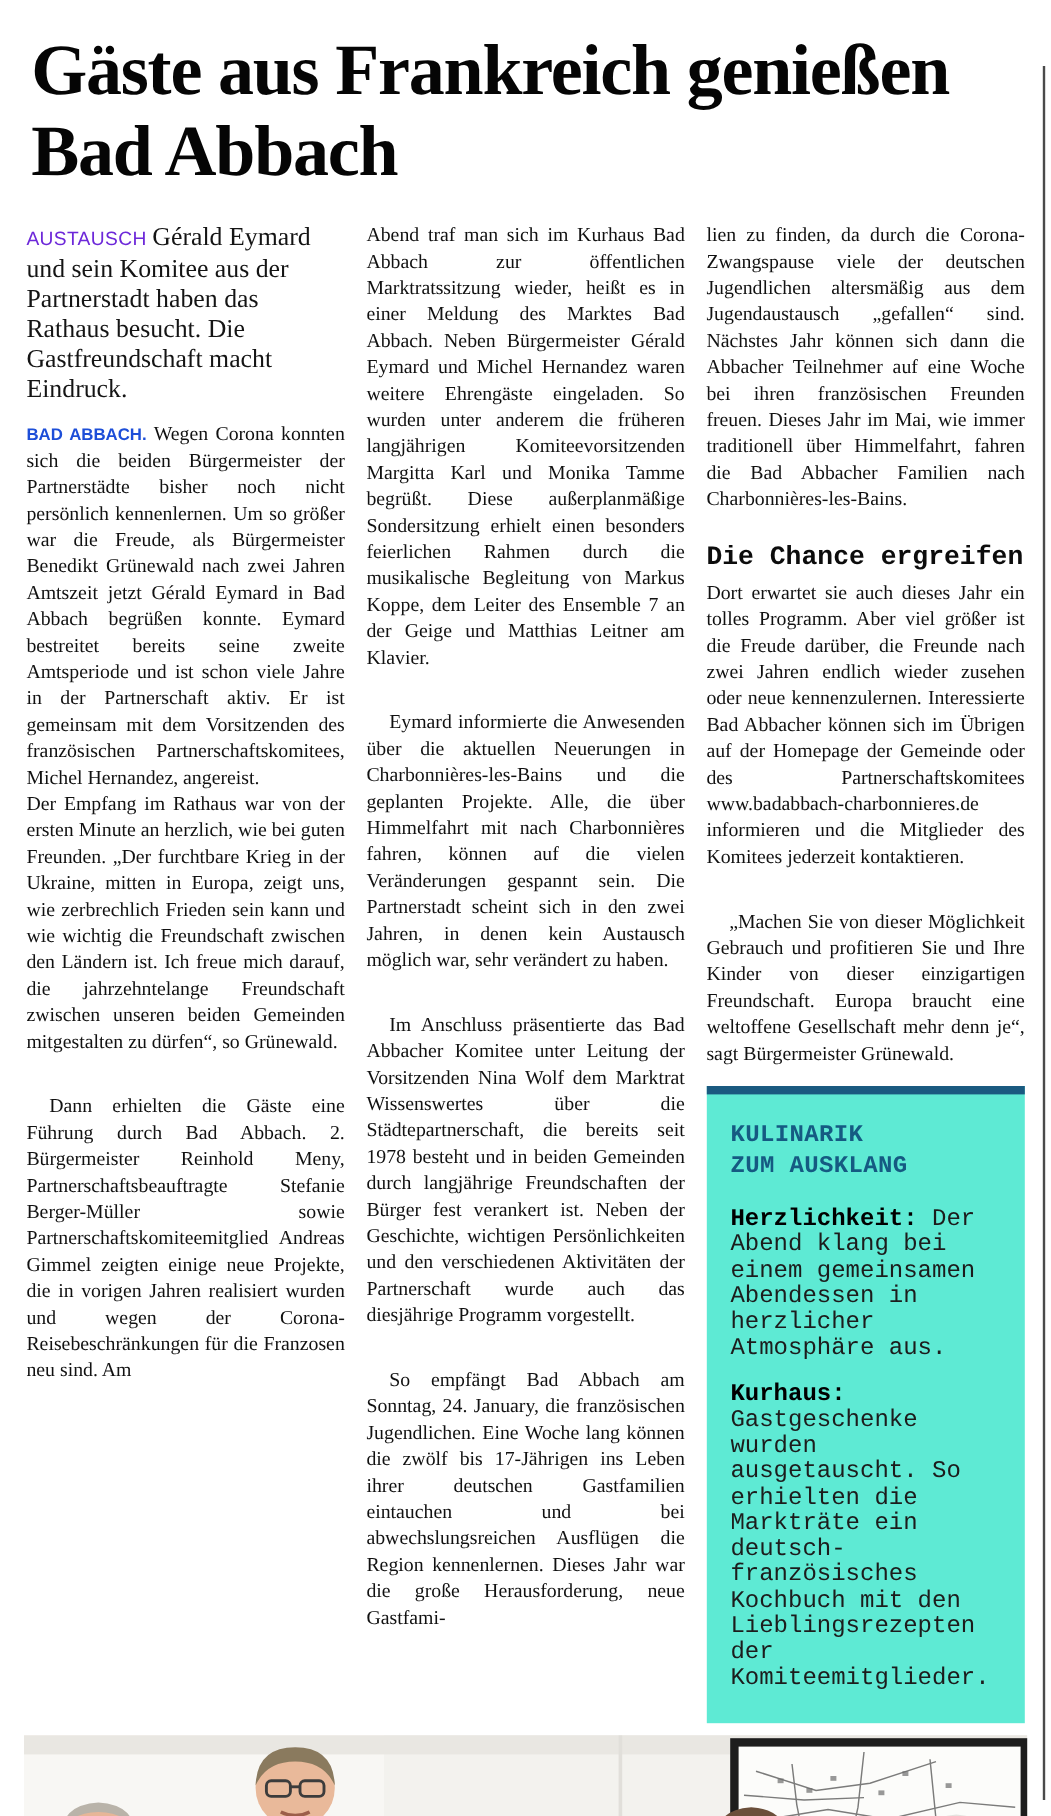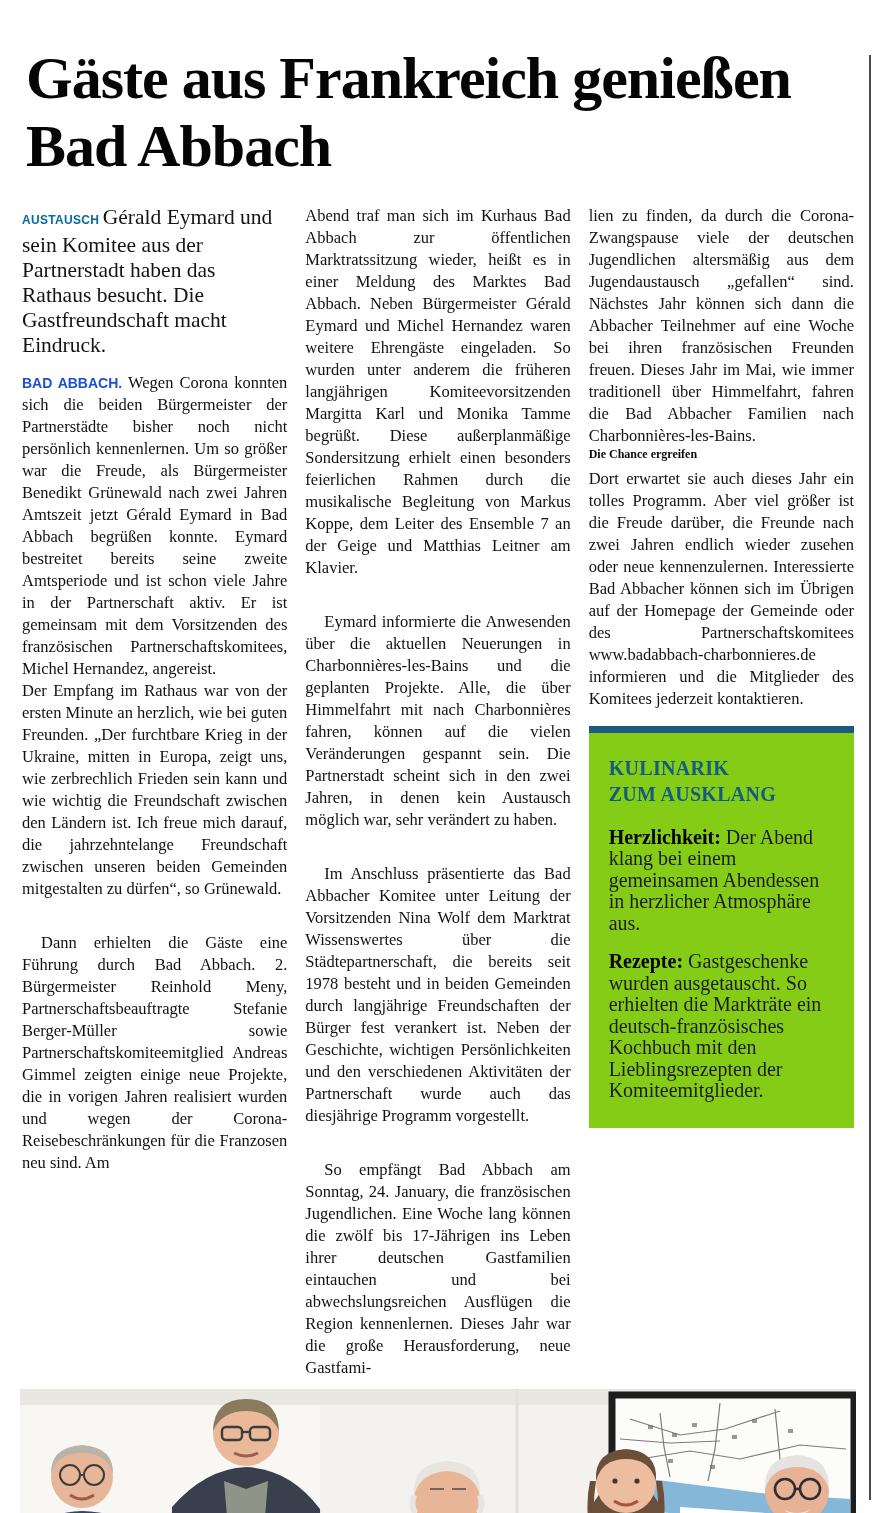--- a/index.html
+++ b/index.html
@@ -2,41 +2,41 @@
 <html lang="de"><head>
 <meta charset="utf-8">
 <style>
   html,body{margin:0;padding:0;background:#ffffff;}
   body{width:876px;font-family:"Liberation Serif",serif;color:#111;position:relative;}
   .page{position:relative;width:876px;min-height:1513px;background:#fff;overflow:hidden;}
   .page-rule{position:absolute;top:55px;right:5px;width:2px;height:1445px;background:#4a4a4a;}
 
   
   .headline{font-family:"Liberation Serif",serif;font-weight:700;font-size:60px;
-    line-height:1.14;letter-spacing:-1px;color:#050505;margin:0;padding:44px 40px 24px 26px;}
+    line-height:1.14;letter-spacing:-1px;color:#050505;margin:0;padding:24px 40px 24px 26px;}
 
   
   .columns{display:flex;gap:18px;padding:0 22px 0 22px;align-items:flex-start;}
   .col{flex:1 1 0;min-width:0;}
 
-  .kicker{font-family:"Liberation Sans",sans-serif;font-weight:700;font-size:12px;
-    color:#0369a1;letter-spacing:.3px;}
+  .kicker{font-family:"Liberation Sans",sans-serif;font-weight:400;font-size:16px;
+    color:#6d28d9;letter-spacing:.3px;}
   .lead{font-size:21.5px;line-height:25px;color:#141414;margin:0 0 14px 0;}
 
   .dateline{font-family:"Liberation Sans",sans-serif;font-weight:700;font-size:14px;color:#1d4ed8;}
   p.body{font-size:16.5px;line-height:22px;text-align:justify;margin:0;
     -webkit-hyphens:auto;hyphens:auto;}
   p.body.indent{text-indent:1.15em;margin-top:32px;}
 
-  .subhead{font-family:Liberation Serif, serif;font-weight:700;font-size:12px;
-    color:#0c0c0c;margin:0 0 6px 0;}
-
-  
-  .infobox{margin-top:16px;background:#84cc16;border-top:7px solid #1a5a80;
-    padding:22px 20px 26px 20px;font-family:Liberation Serif, serif;}
+  .subhead{font-family:Liberation Mono, monospace;font-weight:700;font-size:22px;
+    color:#0c0c0c;margin:25px 0 6px 0;}
+
+  
+  .infobox{margin-top:16px;background:#5eead4;border-top:7px solid #1a5a80;
+    padding:22px 20px 26px 20px;font-family:Liberation Mono, monospace;}
   .infobox-title{color:#155a82;font-weight:700;font-size:20px;line-height:1.3;
     letter-spacing:.3px;margin-bottom:20px;}
   .infobox-title span{display:block;}
   .infobox-item{font-size:20px;line-height:21.5px;color:#1c1c1c;margin-top:17px;}
   .infobox-item b{color:#000;}
 
   
   figure{margin:0;padding:10px 20px 0 20px;}
   .photo{display:block;width:836px;height:353px;background:#f0efec;}
 </style>
@@ -68,28 +68,29 @@
       <p class="body indent">Im Anschluss präsentierte das Bad Abbacher Komitee unter Leitung der Vorsitzenden Nina Wolf dem Marktrat Wissenswertes über die Städtepartnerschaft, die bereits seit 1978 besteht und in beiden Gemeinden durch langjährige Freundschaften der Bürger fest verankert ist. Neben der Geschichte, wichtigen Persönlichkeiten und den verschiedenen Aktivitäten der Partnerschaft wurde auch das diesjährige Programm vorgestellt.</p>
       <p class="body indent">So empfängt Bad Abbach am Sonntag, 24. January, die französischen Jugendlichen. Eine Woche lang können die zwölf bis 17-Jährigen ins Leben ihrer deutschen Gastfamilien eintauchen und bei abwechslungsreichen Ausflügen die Region kennenlernen. Dieses Jahr war die große Herausforderung, neue Gastfami-</p>
     </div>
 
     <div class="col">
       <p class="body">lien zu finden, da durch die Corona-Zwangspause viele der deutschen Jugendlichen altersmäßig aus dem Jugendaustausch „gefallen“ sind. Nächstes Jahr können sich dann die Abbacher Teilnehmer auf eine Woche bei ihren französischen Freunden freuen. Dieses Jahr im Mai, wie immer traditionell über Himmelfahrt, fahren die Bad Abbacher Familien nach Charbonnières-les-Bains.</p>
 
       <h3 class="subhead">Die Chance ergreifen</h3>
 
       <p class="body">Dort erwartet sie auch dieses Jahr ein tolles Programm. Aber viel größer ist die Freude darüber, die Freunde nach zwei Jahren endlich wieder zusehen oder neue kennenzulernen. Interessierte Bad Abbacher können sich im Übrigen auf der Homepage der Gemeinde oder des Partnerschaftskomitees www.badabbach-charbonnieres.de informieren und die Mitglieder des Komitees jederzeit kontaktieren.</p>
+      <p class="body indent">„Machen Sie von dieser Möglichkeit Gebrauch und profitieren Sie und Ihre Kinder von dieser einzigartigen Freundschaft. Europa braucht eine weltoffene Gesellschaft mehr denn je“, sagt Bürgermeister Grünewald.</p>
 
       <div class="infobox">
         <div class="infobox-title">
           <span>KULINARIK</span>
           <span>ZUM AUSKLANG</span>
         </div>
         <div class="infobox-item"><b>Herzlichkeit:</b><span> Der Abend klang bei einem gemeinsamen Abendessen in herzlicher Atmosphäre aus.</span></div>
-        <div class="infobox-item"><b>Rezepte:</b><span> Gastgeschenke wurden ausgetauscht. So erhielten die Markträte ein deutsch-französisches Kochbuch mit den Lieblingsrezepten der Komiteemitglieder.</span></div>
+        <div class="infobox-item"><b>Kurhaus:</b><span> Gastgeschenke wurden ausgetauscht. So erhielten die Markträte ein deutsch-französisches Kochbuch mit den Lieblingsrezepten der Komiteemitglieder.</span></div>
       </div>
     </div>
   </div>
 
   <figure>
     <svg class="photo" viewBox="0 0 836 353" xmlns="http://www.w3.org/2000/svg" role="img">
 
       <rect x="0" y="0" width="836" height="353" fill="#f3f2ee"></rect>
       <rect x="0" y="0" width="300" height="353" fill="#f8f7f4"></rect>
       <rect x="0" y="0" width="836" height="16" fill="#e9e7e2"></rect>

